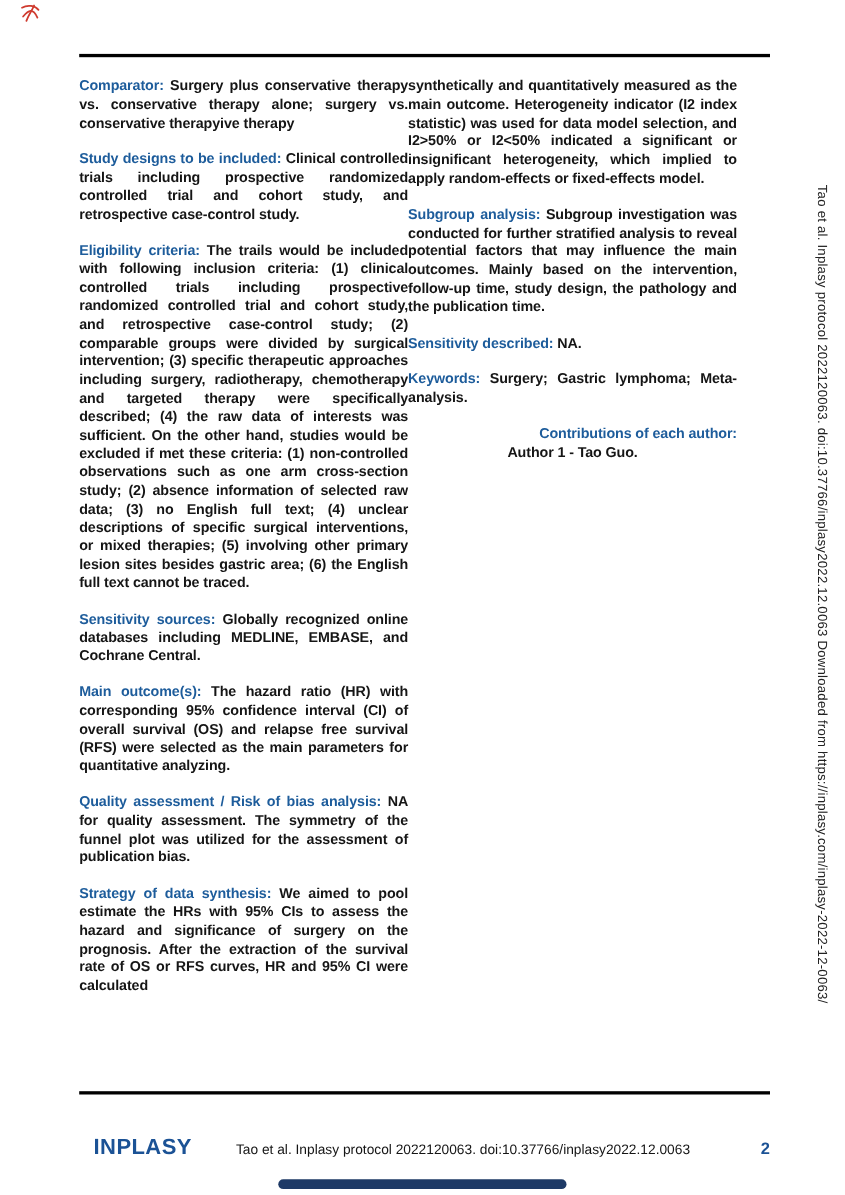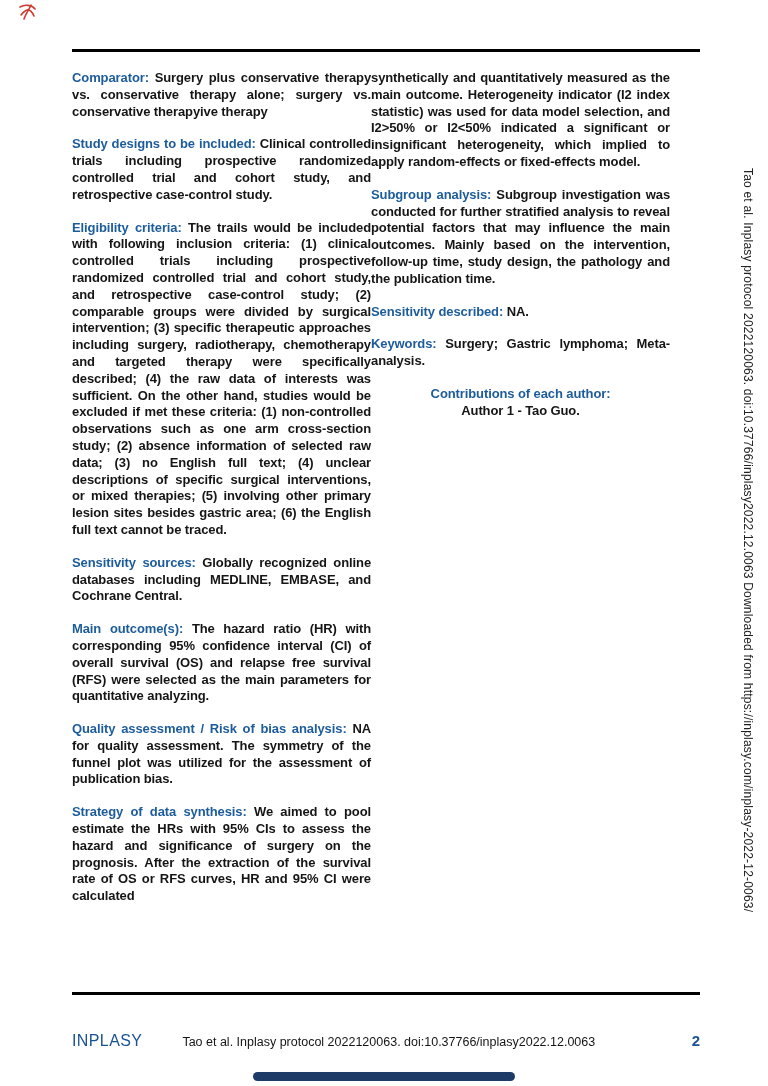--- a/index.html
+++ b/index.html
@@ -44,21 +44,21 @@
     margin: 0 0 16px 0;
     text-align: justify;
     font-weight: 700;
     font-size: 13px;
     line-height: 16.8px;
     color: #151515;
     letter-spacing: -0.1px;
     hyphens: none;
   }
   .sec-label { color: #1d5c9b; }
-  .sec-label.block { display: block; text-align: center; }
+  .sec-label.block { display: block; text-align: right; }
   .contrib-line { display: block; text-align: center; }
 
   
   .sidebar-text {
     position: absolute;
     top: 168px;
     right: 13px;
     writing-mode: vertical-rl;
     font-weight: 400;
     font-size: 12px;
@@ -69,24 +69,25 @@
 
   .footer-row {
     position: absolute;
     left: 72px;
     top: 1032px;
     width: 628px;
     display: flex;
     align-items: baseline;
   }
   .footer-logo {
-    font-weight: 400;
-    font-size: 16px;
+    font-weight: 700;
+    font-size: 20px;
     letter-spacing: 0.4px;
     color: #1b5295;
+    margin-left: 13px;
   }
   .footer-citation {
     margin-left: 40px;
     flex: 1;
     font-weight: 400;
     font-size: 12.5px;
     color: #151515;
   }
   .footer-page-number {
     font-weight: 700;

